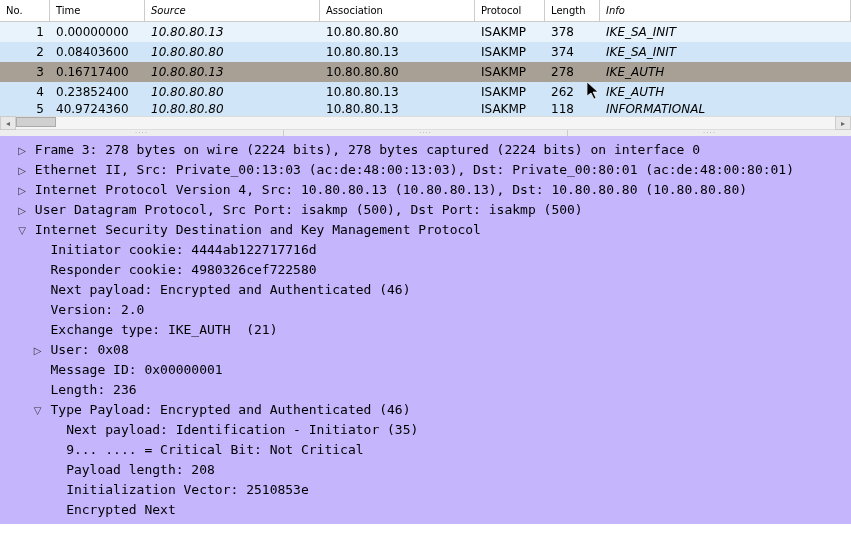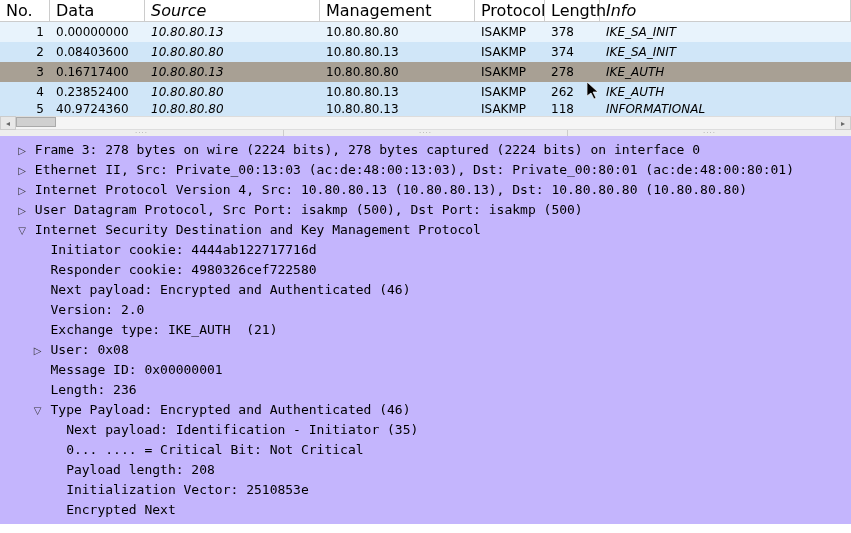--- a/index.html
+++ b/index.html
@@ -1,19 +1,19 @@
 <!DOCTYPE html>
 <html><head>
 <meta charset="utf-8">
 <style>
 * { margin:0; padding:0; box-sizing:border-box; }
 body { font-family:"DejaVu Sans","Liberation Sans",Arial,sans-serif; font-size:12px; background:#fff; color:#000; width:851px; height:533px; overflow:hidden; }
 .packet-list { width:100%; }
 .headers { display:flex; background:#fff; border-bottom:1px solid #ccc; height:22px; align-items:center; }
-.headers .col { font-size:16px; padding:2px 6px; border-right:1px solid #ccc; height:100%; display:flex; align-items:center; position:relative; }
+.headers .col { font-size:10px; padding:2px 6px; border-right:1px solid #ccc; height:100%; display:flex; align-items:center; position:relative; }
 .rows { background:#fff; }
 .row { display:flex; height:20px; align-items:center; font-size:12px; }
 .row .col { padding:2px 6px; overflow:hidden; white-space:nowrap; }
 .row-even { background:#e8f3fc; }
 .row-odd { background:#d0e6f8; }
 .row.selected { background:#a8a094; }
 .col-no { width:50px; text-align:right; }
 .col-time { width:95px; }
 .col-source { width:175px;font-style:italic; }
 .col-dest { width:155px; }
@@ -32,23 +32,23 @@
 .details .tree-row { white-space:pre; padding-left:4px; }
 .tw { display:inline-block; width:10px; text-align:center; font-family:"DejaVu Sans",Arial; font-size:10px; vertical-align:middle; color:#333; }
 .cursor { position:absolute; pointer-events:none; }
 </style>
 </head>
 <body>
 
 <div class="packet-list">
   <div class="headers">
     <div class="col col-no">No.</div>
-    <div class="col col-time">Data</div>
+    <div class="col col-time">Time</div>
     <div class="col col-source">Source</div>
-    <div class="col col-dest">Management</div>
+    <div class="col col-dest">Association</div>
     <div class="col col-proto">Protocol</div>
     <div class="col col-len">Length</div>
     <div class="col col-info">Info</div>
   </div>
   <div class="rows" id="rows">
       <div class="row row-even">
         <div class="col col-no">1</div>
         <div class="col col-time">0.00000000</div>
         <div class="col col-source">10.80.80.13</div>
         <div class="col col-dest">10.80.80.80</div>
@@ -118,21 +118,21 @@
     <div class="tree-row">  <span class="tw"> </span><span> Initiator cookie: 4444ab122717716d</span></div>
     <div class="tree-row">  <span class="tw"> </span><span> Responder cookie: 4980326cef722580</span></div>
     <div class="tree-row">  <span class="tw"> </span><span> Next payload: Encrypted and Authenticated (46)</span></div>
     <div class="tree-row">  <span class="tw"> </span><span> Version: 2.0</span></div>
     <div class="tree-row">  <span class="tw"> </span><span> Exchange type: IKE_AUTH  (21)</span></div>
     <div class="tree-row">  <span class="tw">▷</span><span> User: 0x08</span></div>
     <div class="tree-row">  <span class="tw"> </span><span> Message ID: 0x00000001</span></div>
     <div class="tree-row">  <span class="tw"> </span><span> Length: 236</span></div>
     <div class="tree-row">  <span class="tw">▽</span><span> Type Payload: Encrypted and Authenticated (46)</span></div>
     <div class="tree-row">    <span class="tw"> </span><span> Next payload: Identification - Initiator (35)</span></div>
-    <div class="tree-row">    <span class="tw"> </span><span> 0... .... = Critical Bit: Not Critical</span></div>
+    <div class="tree-row">    <span class="tw"> </span><span> 9... .... = Critical Bit: Not Critical</span></div>
     <div class="tree-row">    <span class="tw"> </span><span> Payload length: 208</span></div>
     <div class="tree-row">    <span class="tw"> </span><span> Initialization Vector: 2510853e</span></div>
     <div class="tree-row">    <span class="tw"> </span><span> Encrypted Next</span></div>
   </div>
 
 <svg class="cursor" id="cursor" width="16" height="20" style="left: 587px; top: 82px;">
   <path d="M0,0 L0,14 L4,11 L7,17 L9,16 L6,10 L11,10 Z" fill="#000" stroke="#fff" stroke-width="0.7"></path>
 </svg>
 
 </body></html>

